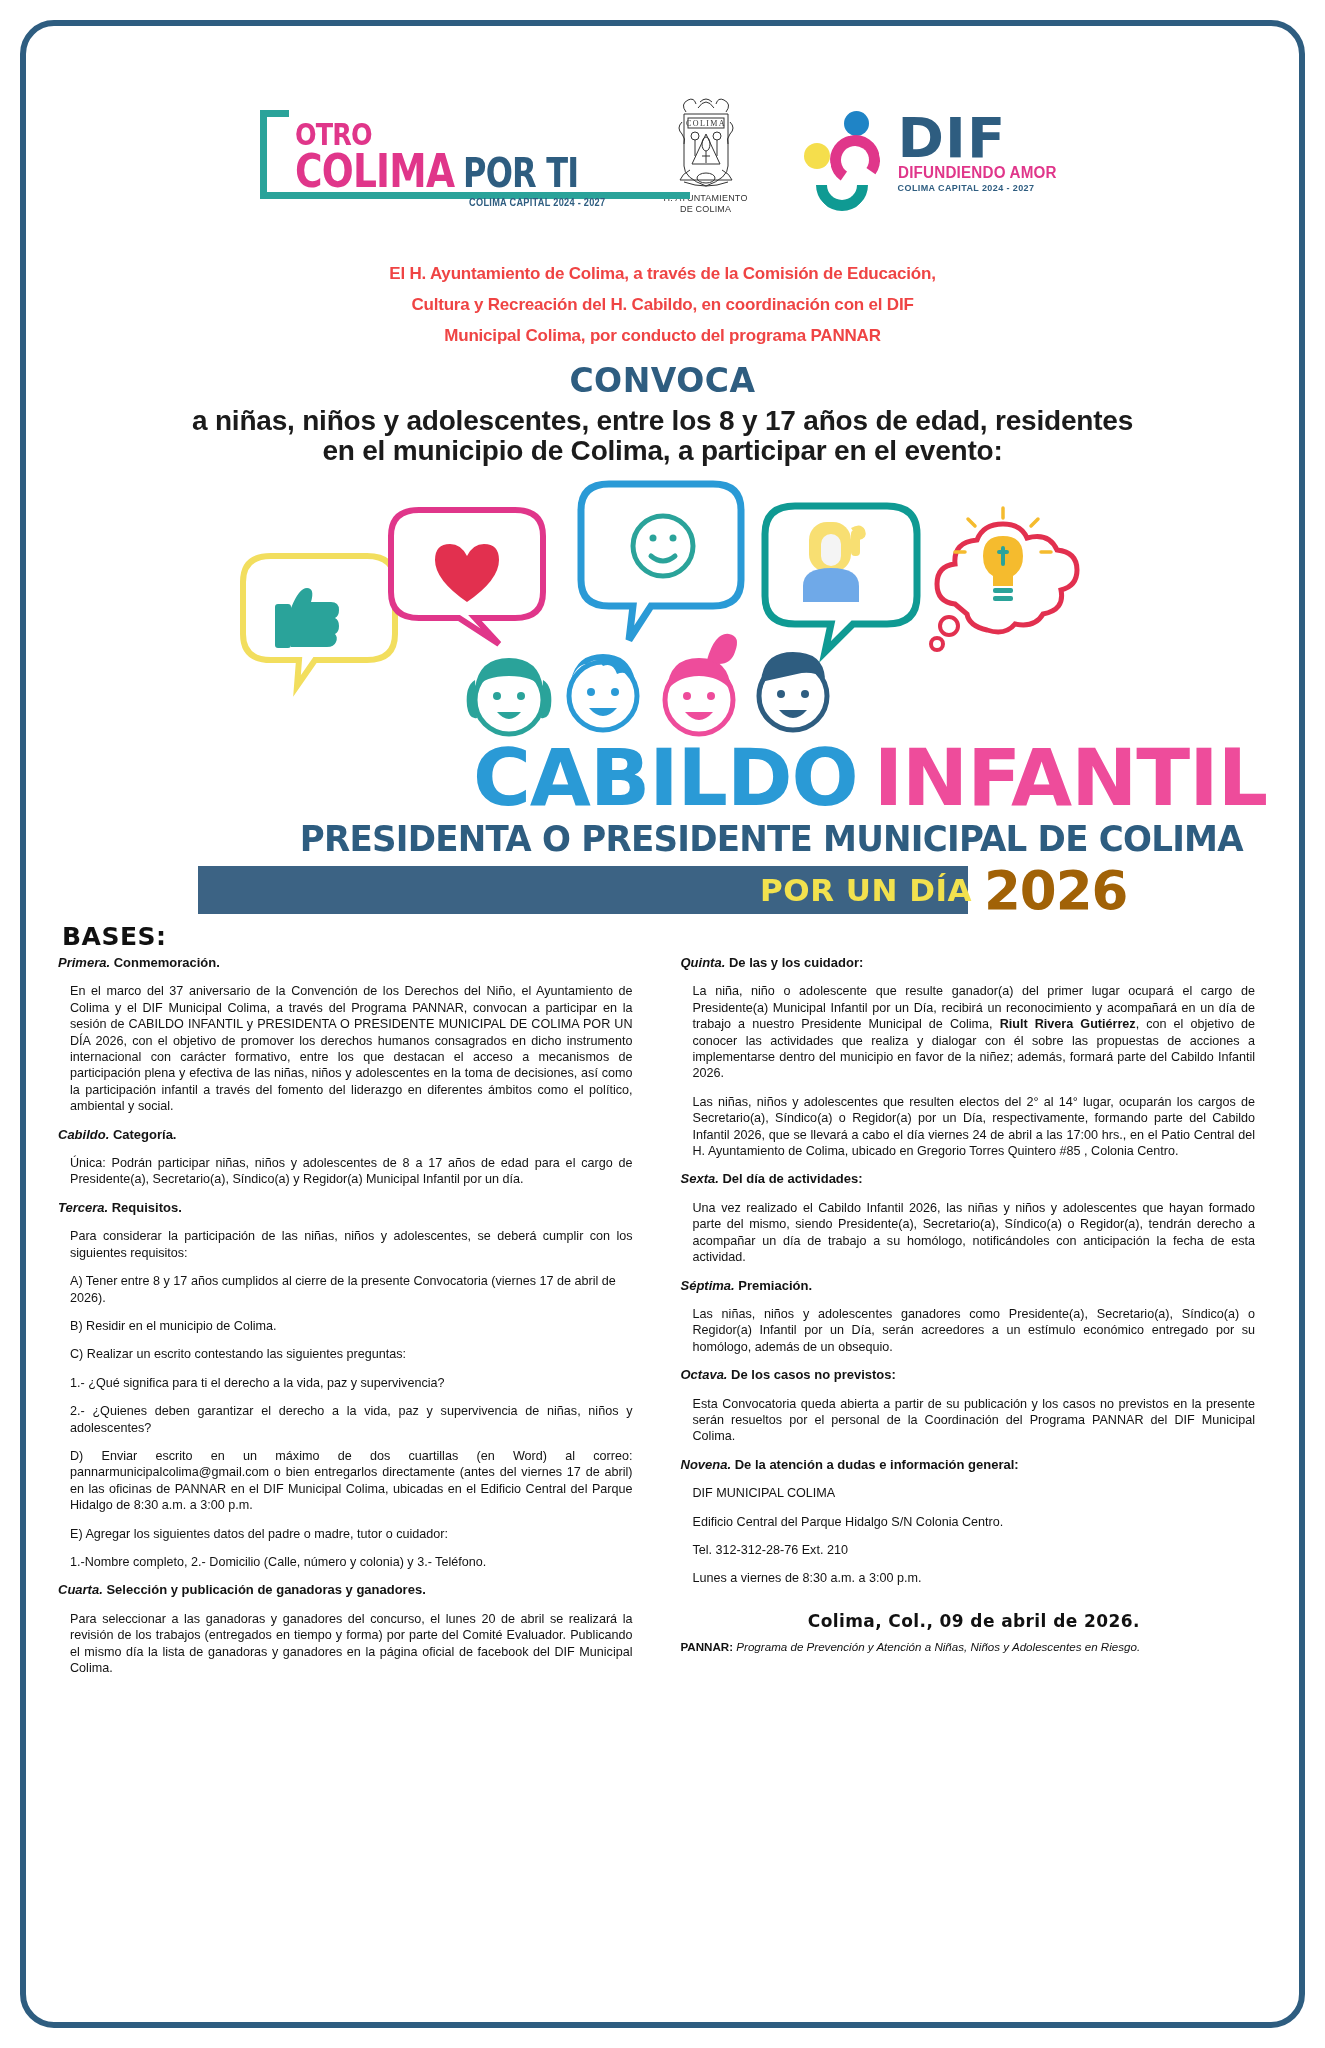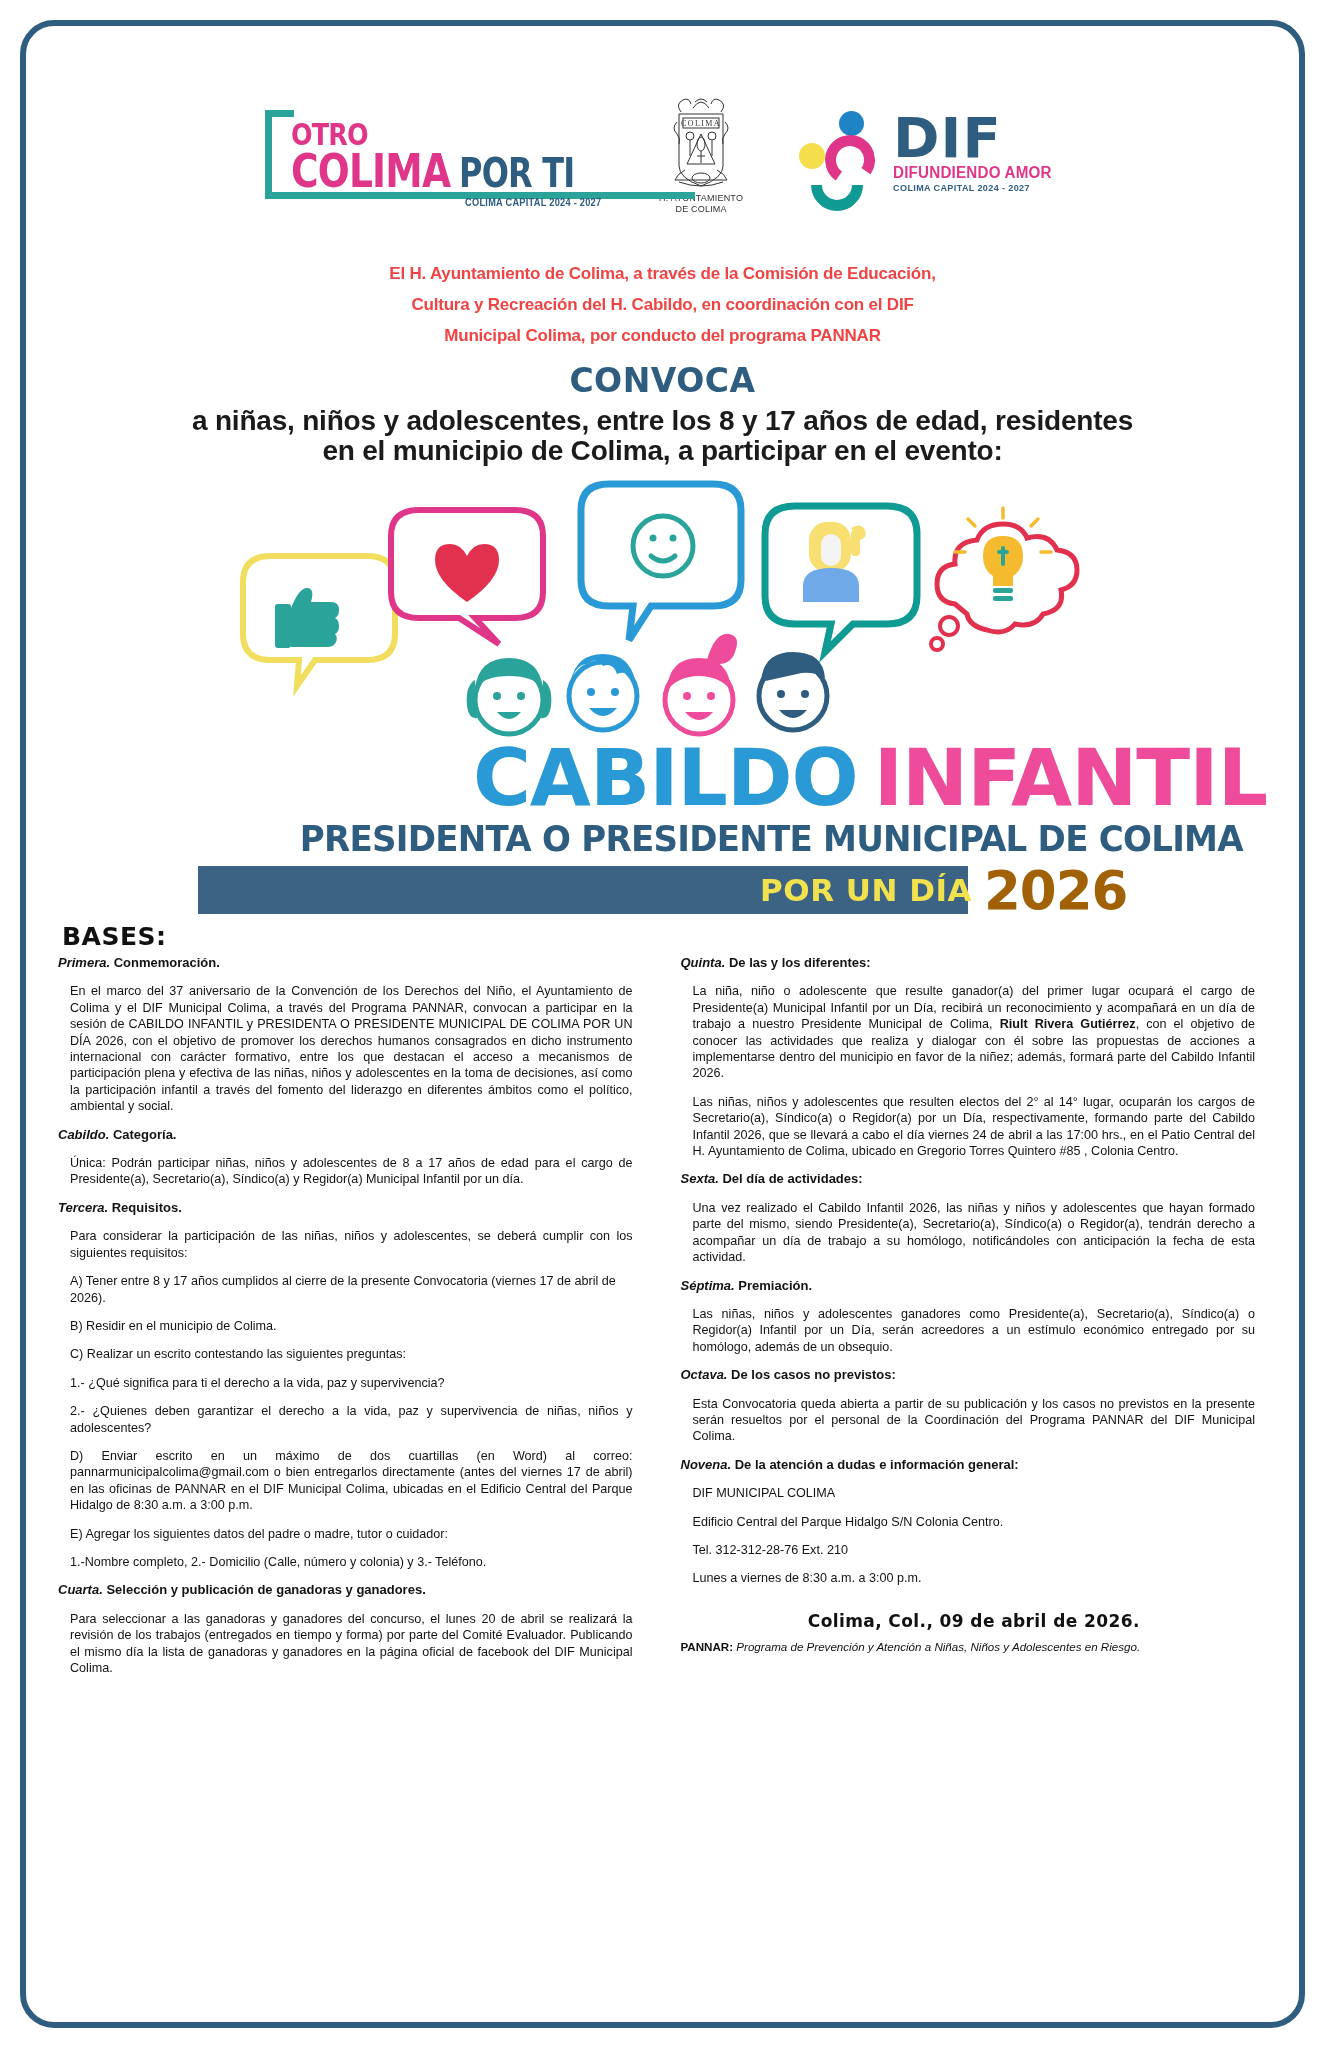--- a/index.html
+++ b/index.html
@@ -32,21 +32,21 @@
     display:flex;flex-direction:column;
   }
 
   
   .logos{
     display:flex;align-items:flex-start;justify-content:center;
     gap:56px;
     height:140px;
     margin-top:42px;
   }
-  .logo-otro{position:relative;display:flex;flex-direction:column;justify-content:flex-end;padding-left:26px;height:116px;}
+  .logo-otro{position:relative;display:flex;flex-direction:column;justify-content:flex-end;padding-left:35px;height:116px;}
   .logo-otro .bracket{
     position:absolute;left:0;top:18px;bottom:16px;width:22px;
     border-left:7px solid #2aa39a;border-top:7px solid #2aa39a;
   }
   .logo-otro .baseline{
     position:absolute;left:0;bottom:9px;height:7px;width:430px;background:#2aa39a;
   }
   .otro-row1{font-family:"DejaVu Sans", sans-serif;font-weight:bold;font-size:31px;letter-spacing:-1px;color:#e0368a;line-height:30px;transform:scaleX(.82);transform-origin:left center;}
   .otro-row2{display:flex;align-items:baseline;gap:7px;line-height:44px;}
   .otro-colima{font-family:"DejaVu Sans", sans-serif;font-weight:bold;font-size:47px;color:#e0368a;letter-spacing:-1px;transform:scaleX(.8);transform-origin:left center;}
@@ -306,21 +306,21 @@
         <div class="sec">
           <div class="sec-title"><i>Cuarta.</i> <span>Selección y publicación de ganadoras y ganadores.</span></div>
           <p class="justify">Para seleccionar a las ganadoras y ganadores del concurso, el lunes 20 de abril se realizará la revisión de los trabajos (entregados en tiempo y forma) por parte del Comité Evaluador. Publicando el mismo día la lista de ganadoras  y ganadores en la página oficial de facebook del DIF Municipal Colima.</p>
         </div>
 
       </div>
 
       <div class="col">
 
         <div class="sec">
-          <div class="sec-title"><i>Quinta.</i> <span>De las y los diferentes:</span></div>
+          <div class="sec-title"><i>Quinta.</i> <span>De las y los cuidador:</span></div>
           <p class="justify"><span>La niña, niño o adolescente que resulte ganador(a) del primer lugar ocupará el cargo de Presidente(a) Municipal Infantil por un Día, recibirá un reconocimiento y acompañará en un día de trabajo a nuestro Presidente Municipal de Colima, </span><b class="strong">Riult Rivera Gutiérrez</b><span>, con el objetivo de conocer las actividades que realiza y dialogar con él sobre las propuestas de acciones a implementarse dentro del municipio en favor de la niñez; además, formará parte del Cabildo Infantil 2026.</span></p>
           <p class="justify" style="margin-top:12px;">Las niñas, niños y adolescentes que resulten electos del 2° al 14° lugar, ocuparán los cargos de Secretario(a), Síndico(a) o Regidor(a) por un Día, respectivamente, formando parte del Cabildo Infantil 2026, que se llevará a cabo el día viernes 24 de abril a las 17:00 hrs., en el Patio Central del H. Ayuntamiento de Colima, ubicado en Gregorio Torres Quintero #85 , Colonia Centro.</p>
         </div>
 
         <div class="sec">
           <div class="sec-title"><i>Sexta.</i> <span>Del día de actividades:</span></div>
           <p class="justify">Una vez realizado el Cabildo Infantil 2026, las niñas y niños y adolescentes que hayan formado parte del mismo, siendo Presidente(a), Secretario(a), Síndico(a) o Regidor(a), tendrán derecho a acompañar un día de trabajo a su homólogo, notificándoles con anticipación la fecha de esta actividad.</p>
         </div>
 
         <div class="sec">

